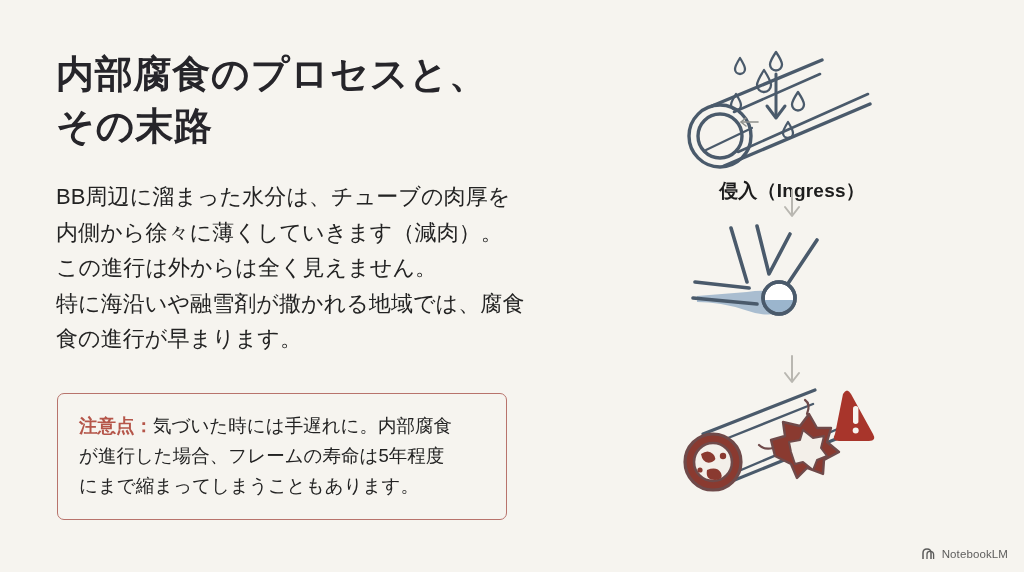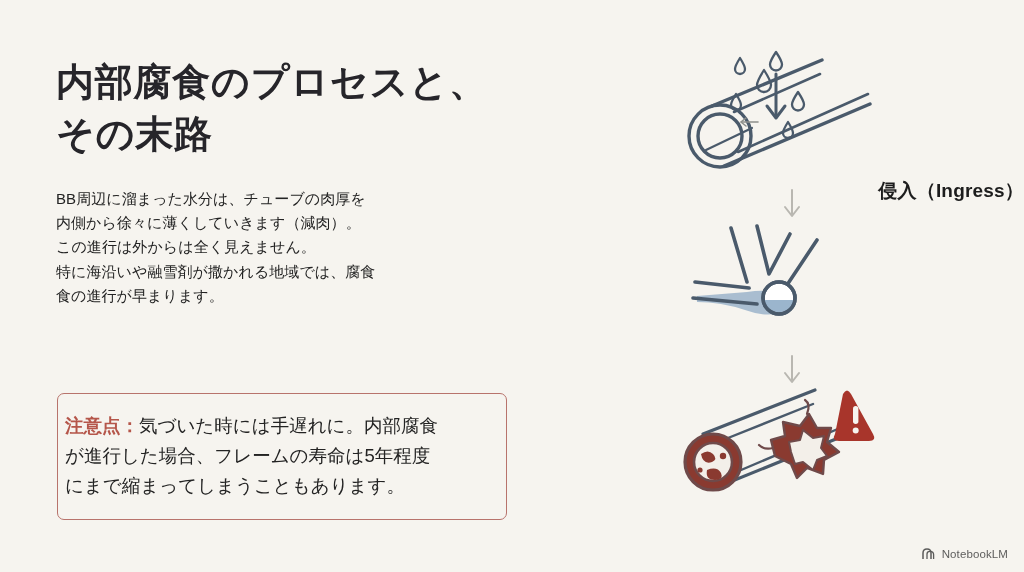--- a/index.html
+++ b/index.html
@@ -19,55 +19,55 @@
   .slide {
     position: relative;
     width: 1024px;
     height: 572px;
   }
 
   
   .left-col {
     position: absolute;
     left: 56px;
-    top: 56px;
+    top: 48px;
     width: 470px;
   }
 
   .slide-title {
     font-family: "Liberation Serif", "DejaVu Serif", serif;
     font-weight: bold;
     font-size: 38px;
     line-height: 1.38;
     letter-spacing: 0.02em;
     color: #26252a;
     margin: 0 0 26px 0;
     white-space: pre-line;
   }
 
   .body-copy {
-    font-size: 15px;
+    font-size: 22px;
     line-height: 1.62;
     color: #232323;
     letter-spacing: 0.004em;
     margin: 0;
     white-space: pre-line;
     font-weight: 500;
   }
 
   
   .warning-box {
     position: absolute;
     left: 57px;
     top: 393px;
     width: 450px;
     box-sizing: border-box;
     border: 1.6px solid #b8736c;
     border-radius: 7px;
-    padding: 17px 21px 18px 7px;
+    padding: 17px 21px 18px 21px;
     background: transparent;
   }
   .warning-text {
     font-size: 18.5px;
     line-height: 1.63;
     color: #232323;
     margin: 0;
     white-space: pre-line;
     font-weight: 500;
   }
@@ -82,21 +82,21 @@
     left: 560px;
     top: 26px;
     width: 464px;
     height: 520px;
   }
 
   .stage {
     position: absolute;
     left: 0;
     width: 464px;
-    text-align: right;
+    text-align: center;
   }
   .stage-art {
     display: block;
     margin: 0 auto;
   }
   .stage-label {
     font-size: 19px;
     font-weight: bold;
     color: #1d1d1d;
     letter-spacing: 0.01em;

